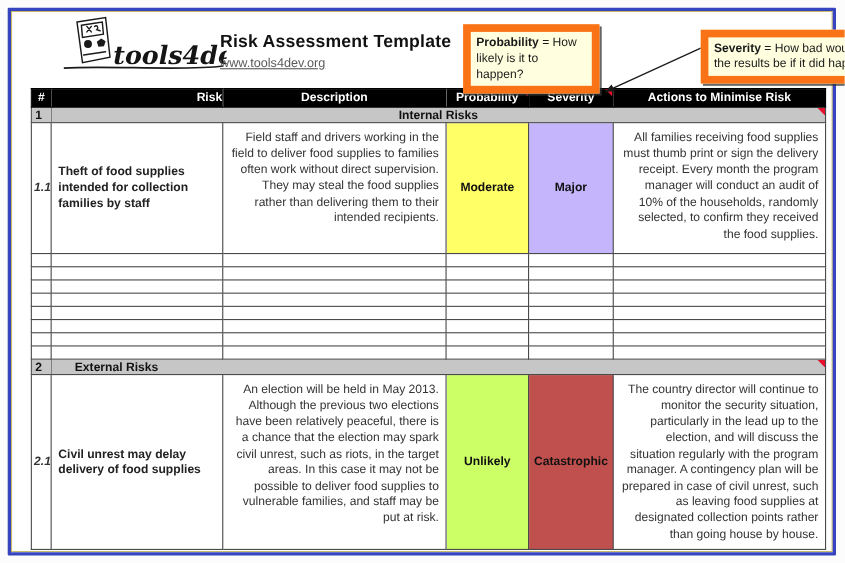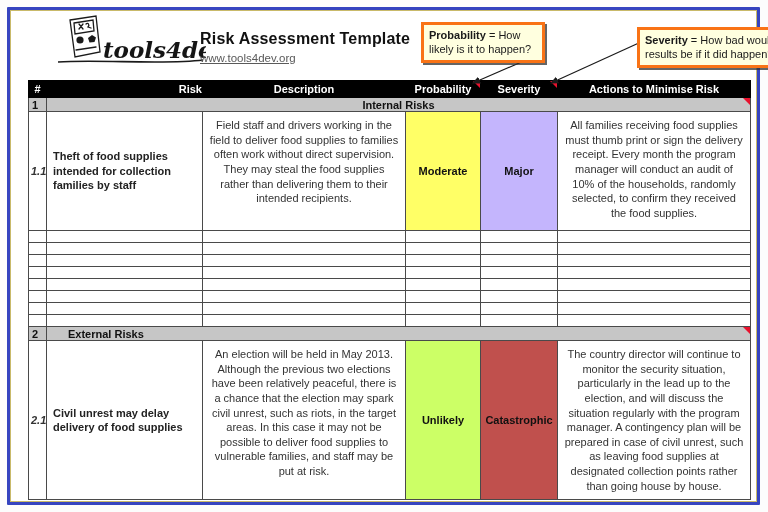--- a/index.html
+++ b/index.html
@@ -15,21 +15,21 @@
   .logo { position:absolute; left:56px; top:10px; width:150px; height:62px; }
   .logo-script { font-family:"DejaVu Serif", serif; font-style:italic; font-weight:bold;
                  font-size:23px; fill:#151515; }
 
   
   .title-block { position:absolute; left:200px; top:30px; }
   .title { font-size:16px; font-weight:bold; color:#111; letter-spacing:0.2px; }
   .url { font-size:11.5px; color:#5a5a5a; margin-top:4px;text-decoration:underline; }
 
   
-  .comment { position:absolute; background:#FFFFDF; border:3px solid #f97316;
+  .comment { position:absolute; background:#FFFFDF; border:7px solid #f97316;
              box-shadow:2px 2px 0 rgba(50,50,50,0.75); font-size:11px; line-height:1.3;
              color:#1a1a1a; padding:3px 5px; z-index:5; }
   .comment b { font-weight:bold; }
   .comment-probability { left:421px; top:22px; width:124px; }
   .comment-severity { left:637px; top:27px; width:172px; }
 
   .arrows { position:absolute; left:0; top:0; width:768px; height:512px;
             pointer-events:none; z-index:4; }
 
   
@@ -41,21 +41,21 @@
   th.al { text-align:right; padding-left:5px; }
   .center { text-align:center; }
   tr.section td { background:#C6C6C6; font-weight:bold; height:14px; color:#111;
                   position:relative; font-size:11px; }
   tr.section td.s-num { text-align:left; padding-left:3px; }
   tr.section td.s-label-left { text-align:left; padding-left:21px; }
   tr.row-1 { height:119px; }
   tr.row-2 { height:152px; }
   td.num { font-weight:bold; text-align:left; padding:2px 1px 2px 2px; vertical-align:middle;font-style:italic; }
   td.risk { font-weight:bold; vertical-align:middle; padding:4px 6px; line-height:1.32; color:#222; }
-  td.desc, td.actions { vertical-align:top; padding:6px 6px; line-height:1.33; text-align:center; }
+  td.desc, td.actions { vertical-align:top; padding:6px 6px; line-height:1.33; text-align:right; }
   td.rating { text-align:center; vertical-align:middle; font-weight:bold; color:#111;margin-left:25px; }
   .bg-moderate { background:#FFFF66; }
   .bg-major { background:#c4b5fd; }
   .bg-unlikely { background:#CCFF66; }
   .bg-catastrophic { background:#C0504D; }
   tr.empty { height:12px; }
   tr.empty td { background:#fff; }
 
   
   .red-corner { position:absolute; top:0; right:0; width:7px; height:7px;

